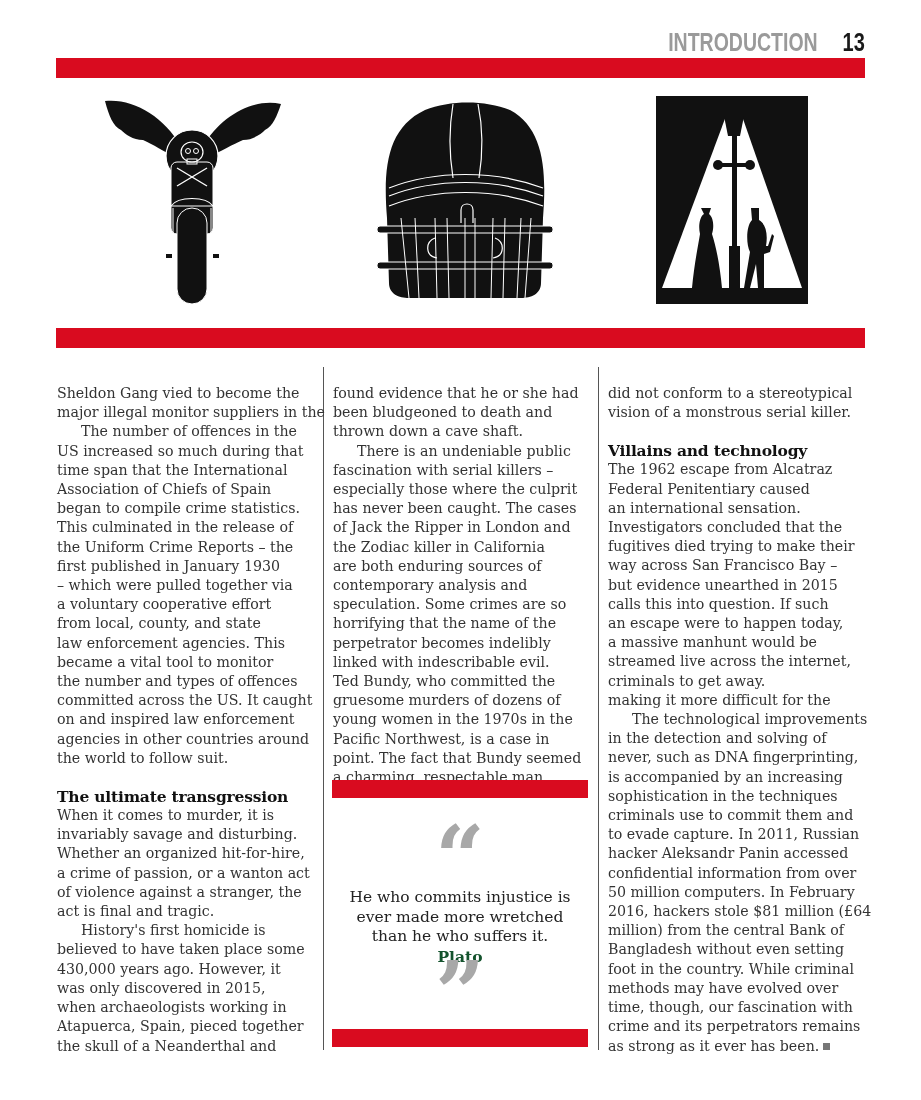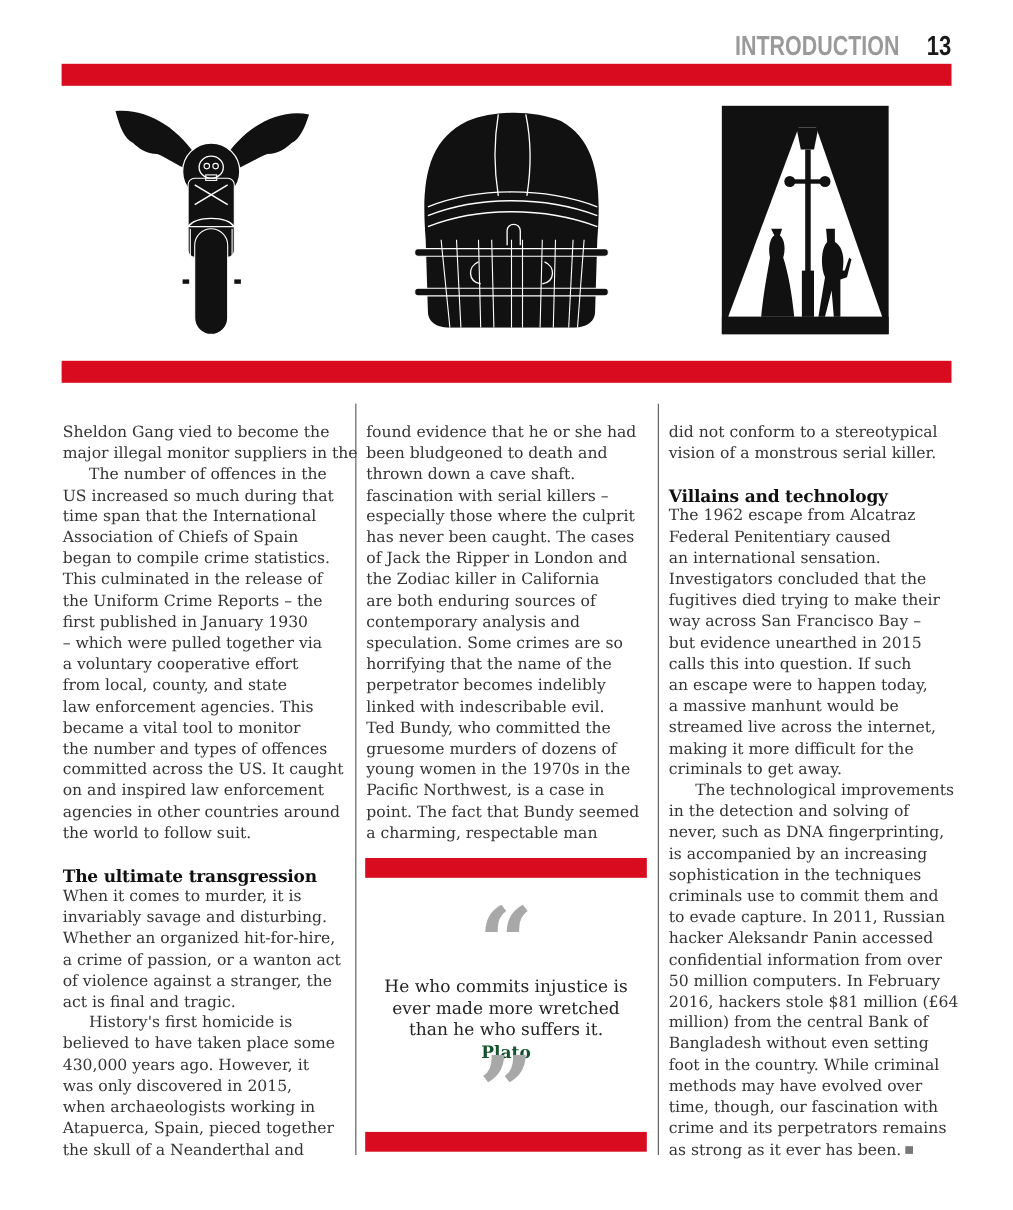--- a/index.html
+++ b/index.html
@@ -174,20 +174,21 @@
   </p>
 </div>
 
 <div class="col col2">
   <p>
     <span class="line">found evidence that he or she had</span>
     <span class="line">been bludgeoned to death and</span>
     <span class="line">thrown down a cave shaft.</span>
   </p>
   <p>
+    <span class="line" style="padding-left:24px">There is an undeniable public</span>
     <span class="line">fascination with serial killers –</span>
     <span class="line">especially those where the culprit</span>
     <span class="line">has never been caught. The cases</span>
     <span class="line">of Jack the Ripper in London and</span>
     <span class="line">the Zodiac killer in California</span>
     <span class="line">are both enduring sources of</span>
     <span class="line">contemporary analysis and</span>
     <span class="line">speculation. Some crimes are so</span>
     <span class="line">horrifying that the name of the</span>
     <span class="line">perpetrator becomes indelibly</span>
@@ -225,22 +226,22 @@
     <span class="line">Federal Penitentiary caused</span>
     <span class="line">an international sensation.</span>
     <span class="line">Investigators concluded that the</span>
     <span class="line">fugitives died trying to make their</span>
     <span class="line">way across San Francisco Bay –</span>
     <span class="line">but evidence unearthed in 2015</span>
     <span class="line">calls this into question. If such</span>
     <span class="line">an escape were to happen today,</span>
     <span class="line">a massive manhunt would be</span>
     <span class="line">streamed live across the internet,</span>
+    <span class="line">criminals to get away.</span>
     <span class="line">making it more difficult for the</span>
-    <span class="line">criminals to get away.</span>
   </p>
   <p>
     <span class="line" style="padding-left:24px">The technological improvements</span>
     <span class="line">in the detection and solving of</span>
     <span class="line">never, such as DNA fingerprinting,</span>
     <span class="line">is accompanied by an increasing</span>
     <span class="line">sophistication in the techniques</span>
     <span class="line">criminals use to commit them and</span>
     <span class="line">to evade capture. In 2011, Russian</span>
     <span class="line">hacker Aleksandr Panin accessed</span>

